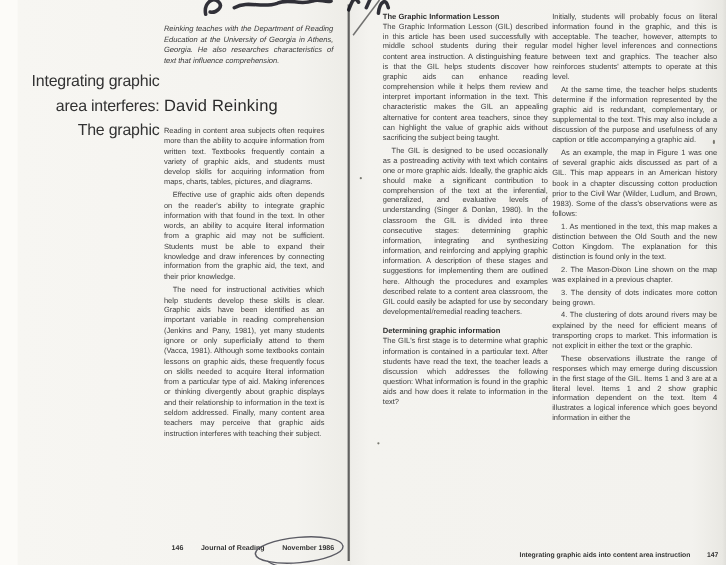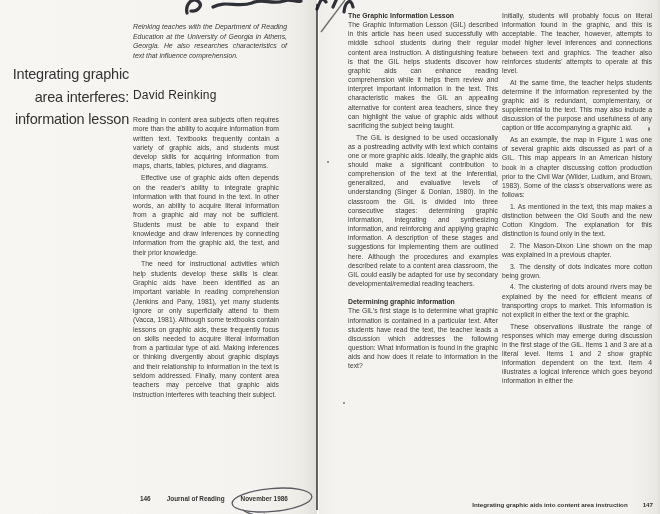--- a/index.html
+++ b/index.html
@@ -3,21 +3,21 @@
 <meta charset="utf-8">
 <style>
   html,body{margin:0;padding:0;}
   body{
     width:660px;height:514px;position:relative;overflow:hidden;
     background:#fcfbf8;
     font-family:"Liberation Sans", sans-serif;
   }
   .page{position:absolute;top:0;height:514px;}
   .page-left{
-    left:0;width:317px;
+    left:16px;width:317px;
     background:linear-gradient(90deg,#f7f6f2 0%,#f4f3ef 80%,#edece7 95%,#e0dfd9 100%);
   }
   .page-right{
     left:319px;width:341px;
     background:linear-gradient(90deg,#eeede9 0%,#f4f3ef 5%,#f3f2ee 91%,#e9e8e3 99%,#e0dfda 100%);
   }
   .divider{
     position:absolute;left:316px;top:4px;width:2px;height:506px;
     background:#3a3a3a;opacity:.78;
   }
@@ -26,21 +26,21 @@
     text-align:right;font-size:14.5px;line-height:22.5px;
     color:#333;letter-spacing:-0.2px;
   }
   .bio{
     position:absolute;left:133px;top:22px;width:154px;
     font-style:italic;font-size:6.9px;line-height:9.7px;
     color:#3a3a3a;text-align:justify;
   }
   .author{
     position:absolute;left:133px;top:88px;
-    font-size:12px;color:#2b2b2b;letter-spacing:.2px;
+    font-size:15px;color:#2b2b2b;letter-spacing:.2px;
   }
   .bodycol{
     font-size:6.8px;color:#3c3c3c;text-align:justify;
     position:absolute;
   }
   .col-left{left:133px;top:115px;width:146px;line-height:9.3px;}
   .col-r1{left:348px;top:11px;width:150px;line-height:9.15px;}
   .col-r2{left:502px;top:11px;width:150px;line-height:9.15px;}
   .bodycol p{margin:0;}
   .bodycol p.sp{margin-top:2.5px;text-indent:8px;}
@@ -63,21 +63,21 @@
   }
   .speck{position:absolute;background:#787870;border-radius:50%;}
 </style>
 </head>
 <body>
 
 <div class="page page-left">
   <div class="article-title">
     <div>Integrating graphic</div>
     <div>area interferes:</div>
-    <div>information lesson</div>
+    <div>The graphic</div>
   </div>
 
   <div class="bio">Reinking teaches with the Department of Reading Education at the University of Georgia in Athens, Georgia. He also researches characteristics of text that influence comprehension.</div>
 
   <div class="author">David Reinking</div>
 
   <div class="bodycol col-left">
     <p>Reading in content area subjects often requires more than the ability to acquire information from written text. Textbooks frequently contain a variety of graphic aids, and students must develop skills for acquiring information from maps, charts, tables, pictures, and diagrams.</p>
     <p class="sp">Effective use of graphic aids often depends on the reader's ability to integrate graphic information with that found in the text. In other words, an ability to acquire literal information from a graphic aid may not be sufficient. Students must be able to expand their knowledge and draw inferences by connecting information from the graphic aid, the text, and their prior knowledge.</p>
     <p class="sp">The need for instructional activities which help students develop these skills is clear. Graphic aids have been identified as an important variable in reading comprehension (Jenkins and Pany, 1981), yet many students ignore or only superficially attend to them (Vacca, 1981). Although some textbooks contain lessons on graphic aids, these frequently focus on skills needed to acquire literal information from a particular type of aid. Making inferences or thinking divergently about graphic displays and their relationship to information in the text is seldom addressed. Finally, many content area teachers may perceive that graphic aids instruction interferes with teaching their subject.</p>

